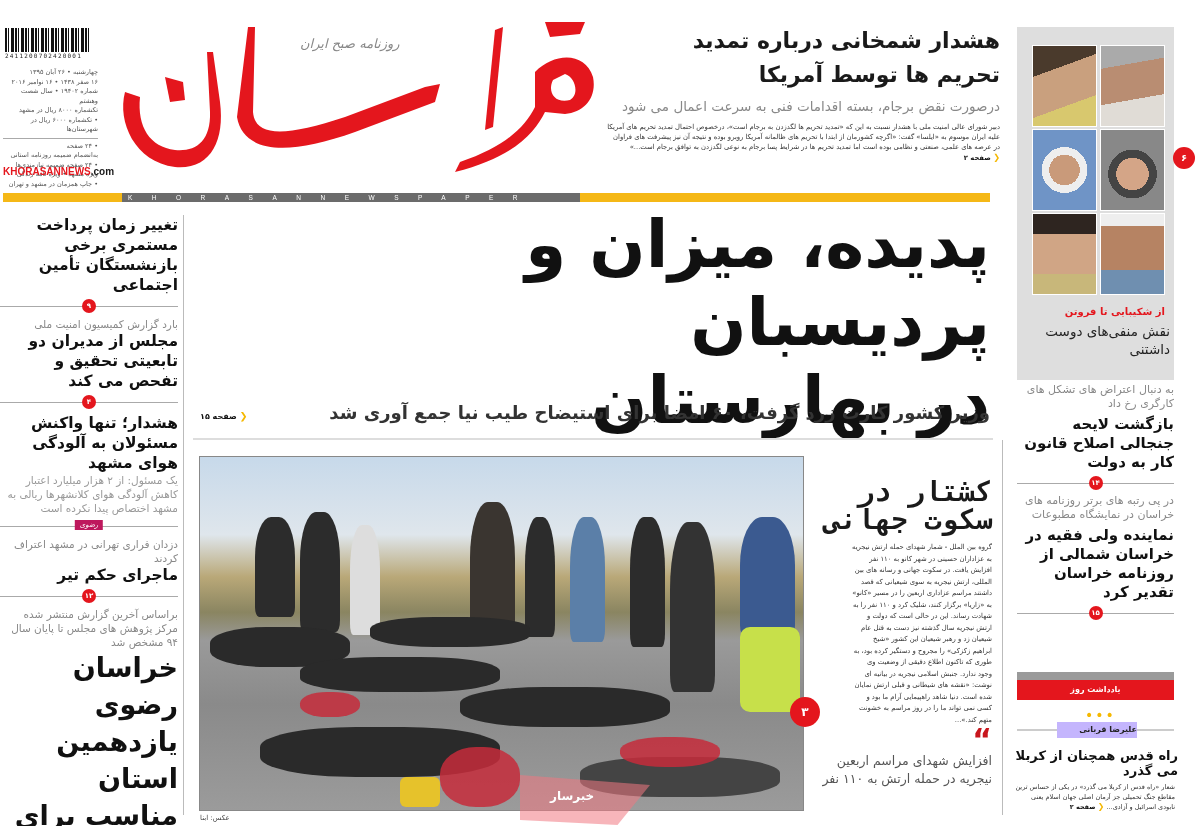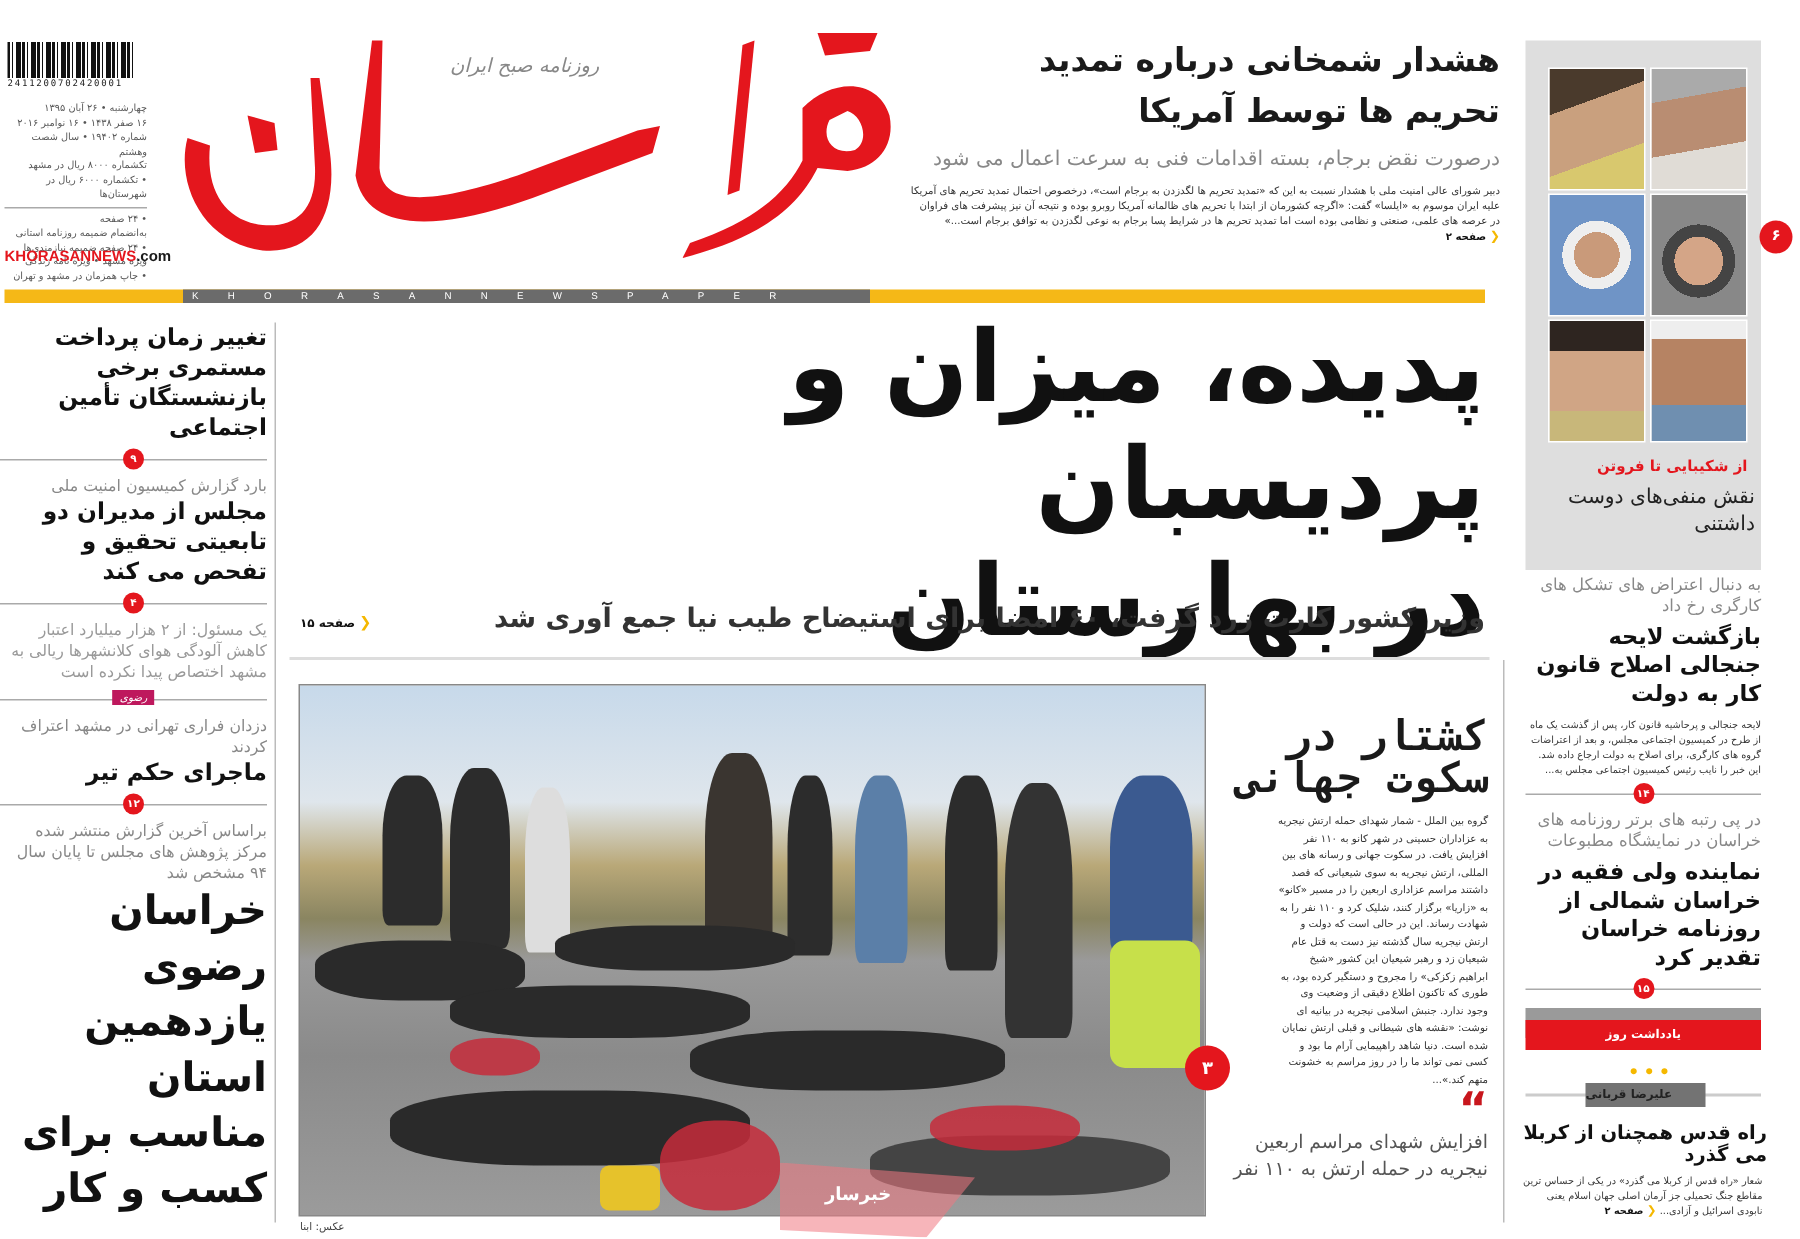--- a/index.html
+++ b/index.html
@@ -86,22 +86,22 @@
 
   #right-col { left: 1017px; top: 383px; width: 157px; }
   .rc-kick { font-size: 11px; line-height: 14px; color: #888; }
   .rc-h { font-weight: bold; font-size: 15px; line-height: 19px; color: #111; }
   .rc-body { font-size: 6.5px; line-height: 10px; color: #333; margin-top: 6px; }
   #memo-bar { left: 1017px; top: 672px; width: 157px; height: 20px; background: #9a9a9a; }
   #memo-red { left: 1017px; top: 680px; width: 157px; height: 20px; background: #e4161d; color: #fff;
     font-size: 8px; font-weight: bold; text-align: center; line-height: 20px; }
   #dots { left: 1085px; top: 707px; font-size: 14px; color: #f5b800; letter-spacing: 2px; }
   #author-bar { left: 1017px; top: 729px; width: 157px; height: 2px; background: #ccc; }
-  #author { left: 1057px; top: 722px; width: 80px; height: 16px; background: #737373; color:#222; font-size: 8px; font-weight: bold;
-    text-align: left; line-height: 16px; }
+  #author { left: 1057px; top: 722px; width: 80px; height: 16px; background: #c4b5fd; color:#222; font-size: 8px; font-weight: bold;
+    text-align: right; line-height: 16px; }
   #col-title { left: 1010px; top: 748px; width: 168px; font-size: 13px; font-weight: bold; color: #111; }
   #col-body { left: 1015px; top: 782px; width: 160px; font-size: 6.5px; line-height: 10px; color: #333; }
 </style>
 </head>
 <body>
 
 <div id="barcode" class="abs"></div>
 <div id="barcode-num" class="abs">2411200702420001</div>
 <div id="issue-info" class="abs rtl">
   <div>چهارشنبه • ۲۶ آبان ۱۳۹۵</div>
@@ -149,20 +149,21 @@
   <div class="divider">
       <span class="num-badge">۹</span>
     </div>
 
   <div class="lc-kicker">بارد گزارش کمیسیون امنیت ملی</div>
   <div class="lc-h">مجلس از مدیران دو تابعیتی تحقیق و تفحص می کند</div>
   <div class="divider">
       <span class="num-badge">۴</span>
     </div>
 
+  <div class="lc-h">هشدار؛ تنها واکنش مسئولان به آلودگی هوای مشهد</div>
   <div class="lc-kicker" style="color:#999;">یک مسئول: از ۲ هزار میلیارد اعتبار کاهش آلودگی هوای کلانشهرها ریالی به مشهد اختصاص پیدا نکرده است</div>
   <div class="divider">
       <span class="tag-red" style="position:absolute;left:50%;transform:translateX(-50%);top:1px;">رضوی</span>
     </div>
 
   <div class="lc-kicker">دزدان فراری تهرانی در مشهد اعتراف کردند</div>
   <div class="lc-h">ماجرای حکم تیر</div>
   <div class="divider">
       <span class="num-badge">۱۲</span>
     </div>
@@ -227,21 +228,20 @@
   <div class="portrait" style="left:15px;top:186px;background:linear-gradient(180deg,#2e2520 0 25%,#d0a585 25% 75%,#c8b77a 75%);"></div>
   <div class="portrait" style="left:83px;top:186px;background:linear-gradient(180deg,#eee 0 15%,#b68363 15% 70%,#6f8fb0 70%);"></div>
 </div>
 <div id="rc-badge" class="abs">۶</div>
 <div id="rc-kicker" class="abs rtl">از شکیبایی تا فروتن</div>
 <div id="rc-title" class="abs rtl">نقش منفی‌های دوست داشتنی</div>
 
 <div id="right-col" class="abs rtl">
   <div class="rc-kick">به دنبال اعتراض های تشکل های کارگری رخ داد</div>
   <div class="rc-h" style="margin-top:4px;">بازگشت لایحه جنجالی اصلاح قانون کار به دولت</div>
-  <div class="rc-body">لایحه جنجالی و پرحاشیه قانون کار، پس از گذشت یک ماه از طرح در کمیسیون اجتماعی مجلس، و بعد از اعتراضات گروه های کارگری، برای اصلاح به دولت ارجاع داده شد. این خبر را نایب رئیس کمیسیون اجتماعی مجلس به...</div>
   <div class="divider">
       <span class="num-badge">۱۴</span>
     </div>
   <div class="rc-kick">در پی رتبه های برتر روزنامه های خراسان در نمایشگاه مطبوعات</div>
   <div class="rc-h" style="margin-top:4px;">نماینده ولی فقیه در خراسان شمالی از روزنامه خراسان تقدیر کرد</div>
   <div class="divider">
       <span class="num-badge">۱۵</span>
     </div>
 </div>
 

